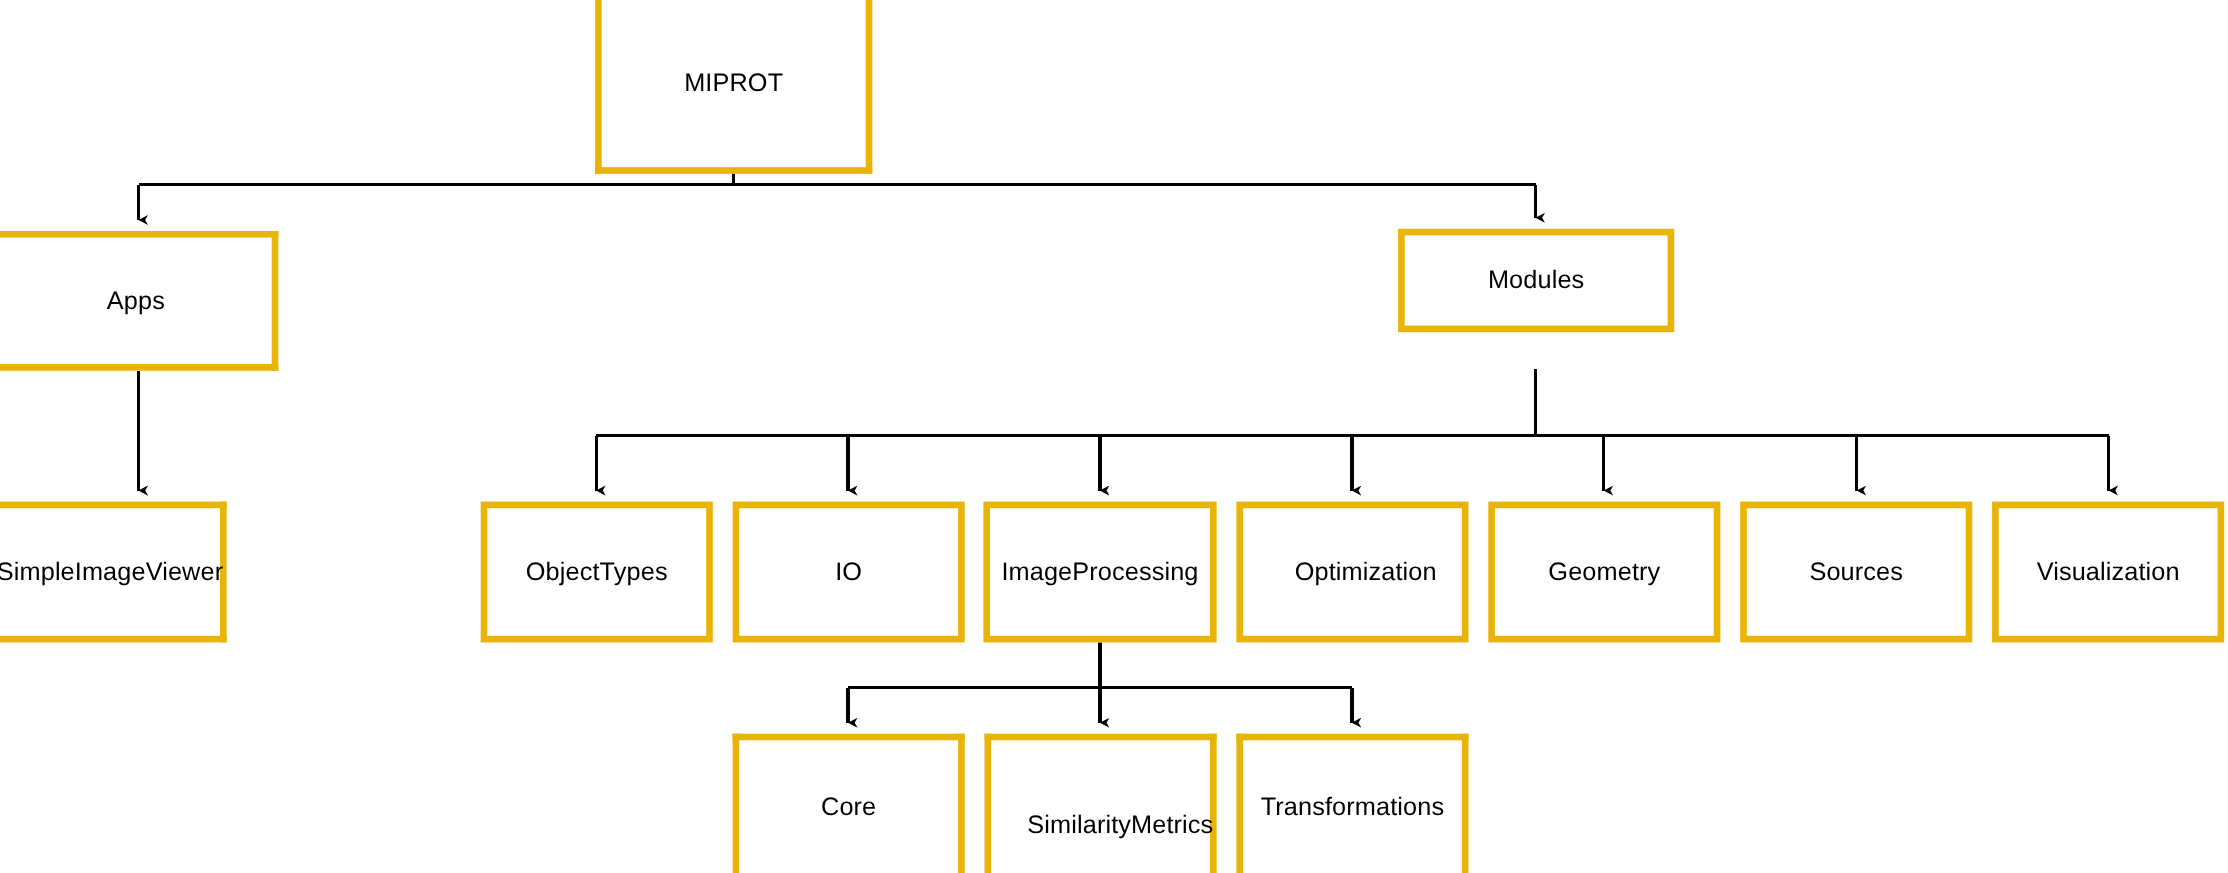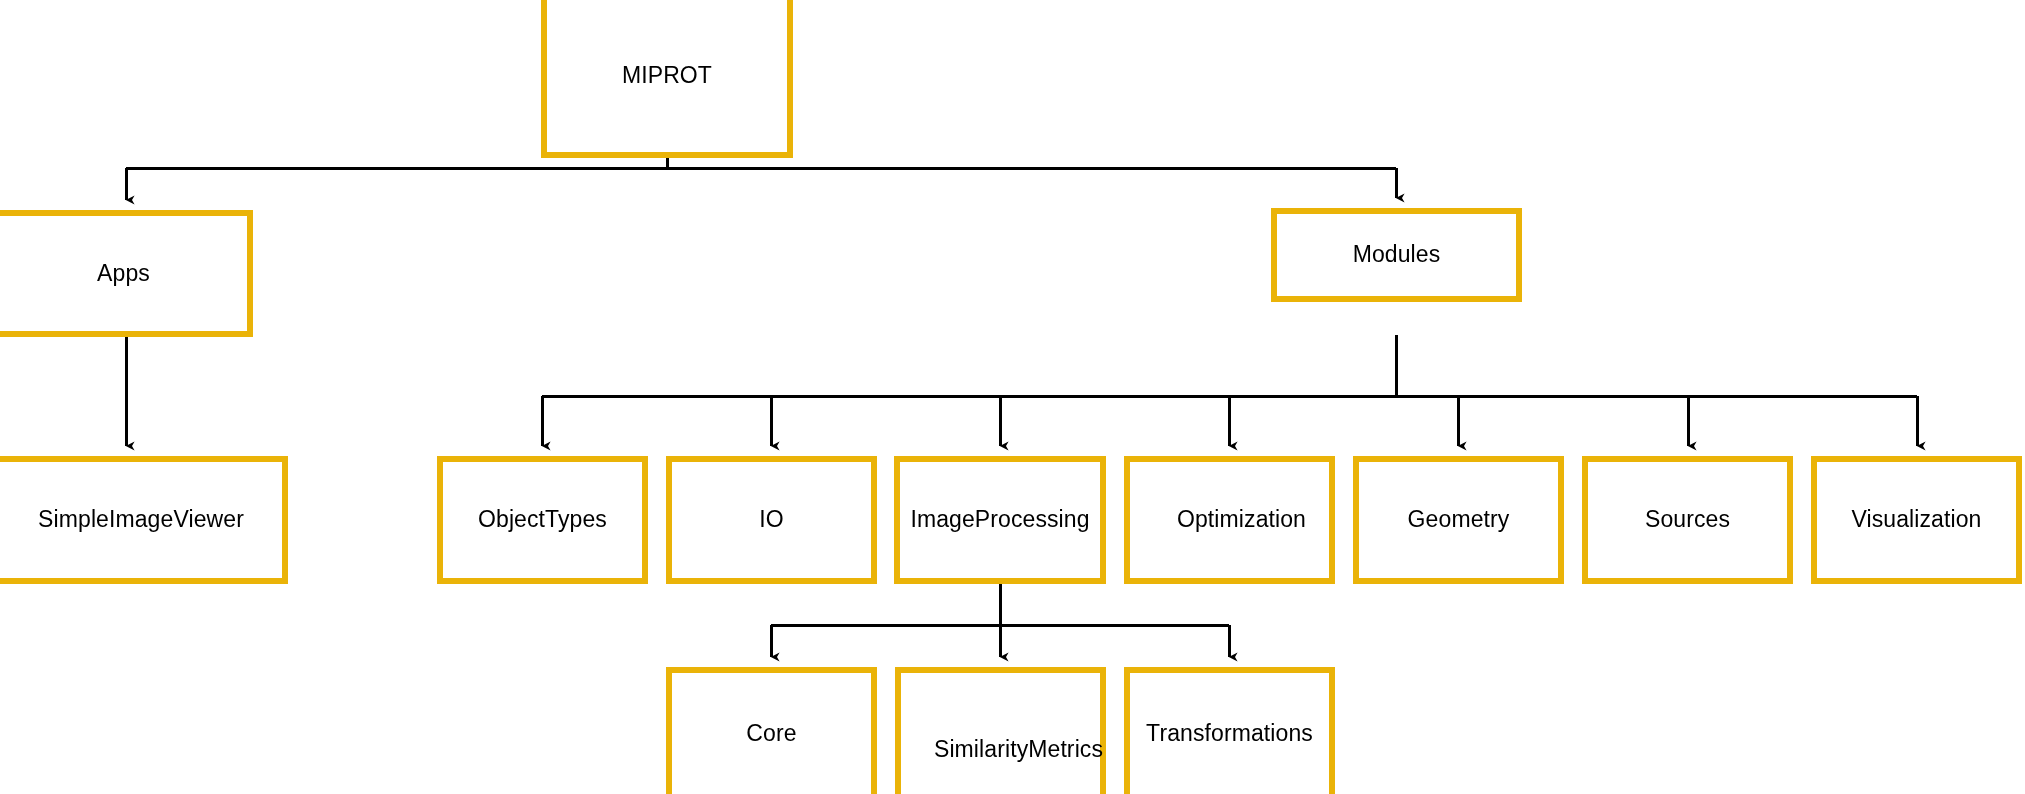--- a/index.html
+++ b/index.html
@@ -133,21 +133,21 @@
   </div>
 
   <div class="node clipped-left" style="left:0px; top:210px; width:253px; height:127px;">
     <span class="node-label">Apps</span>
   </div>
 
   <div class="node" style="left:1271px; top:208px; width:251px; height:94px;">
     <span class="node-label">Modules</span>
   </div>
 
-  <div class="node clipped-left" style="left:0px; top:456px; width:288px; height:128px;">
+  <div class="node clipped-left" style="left:0px; top:456px; width:206px; height:128px;">
     <span class="node-label">SimpleImageViewer</span>
   </div>
 
   <div class="node" style="left:437px; top:456px; width:211px; height:128px;">
     <span class="node-label">ObjectTypes</span>
   </div>
 
   <div class="node" style="left:666px; top:456px; width:211px; height:128px;">
     <span class="node-label">IO</span>
   </div>

